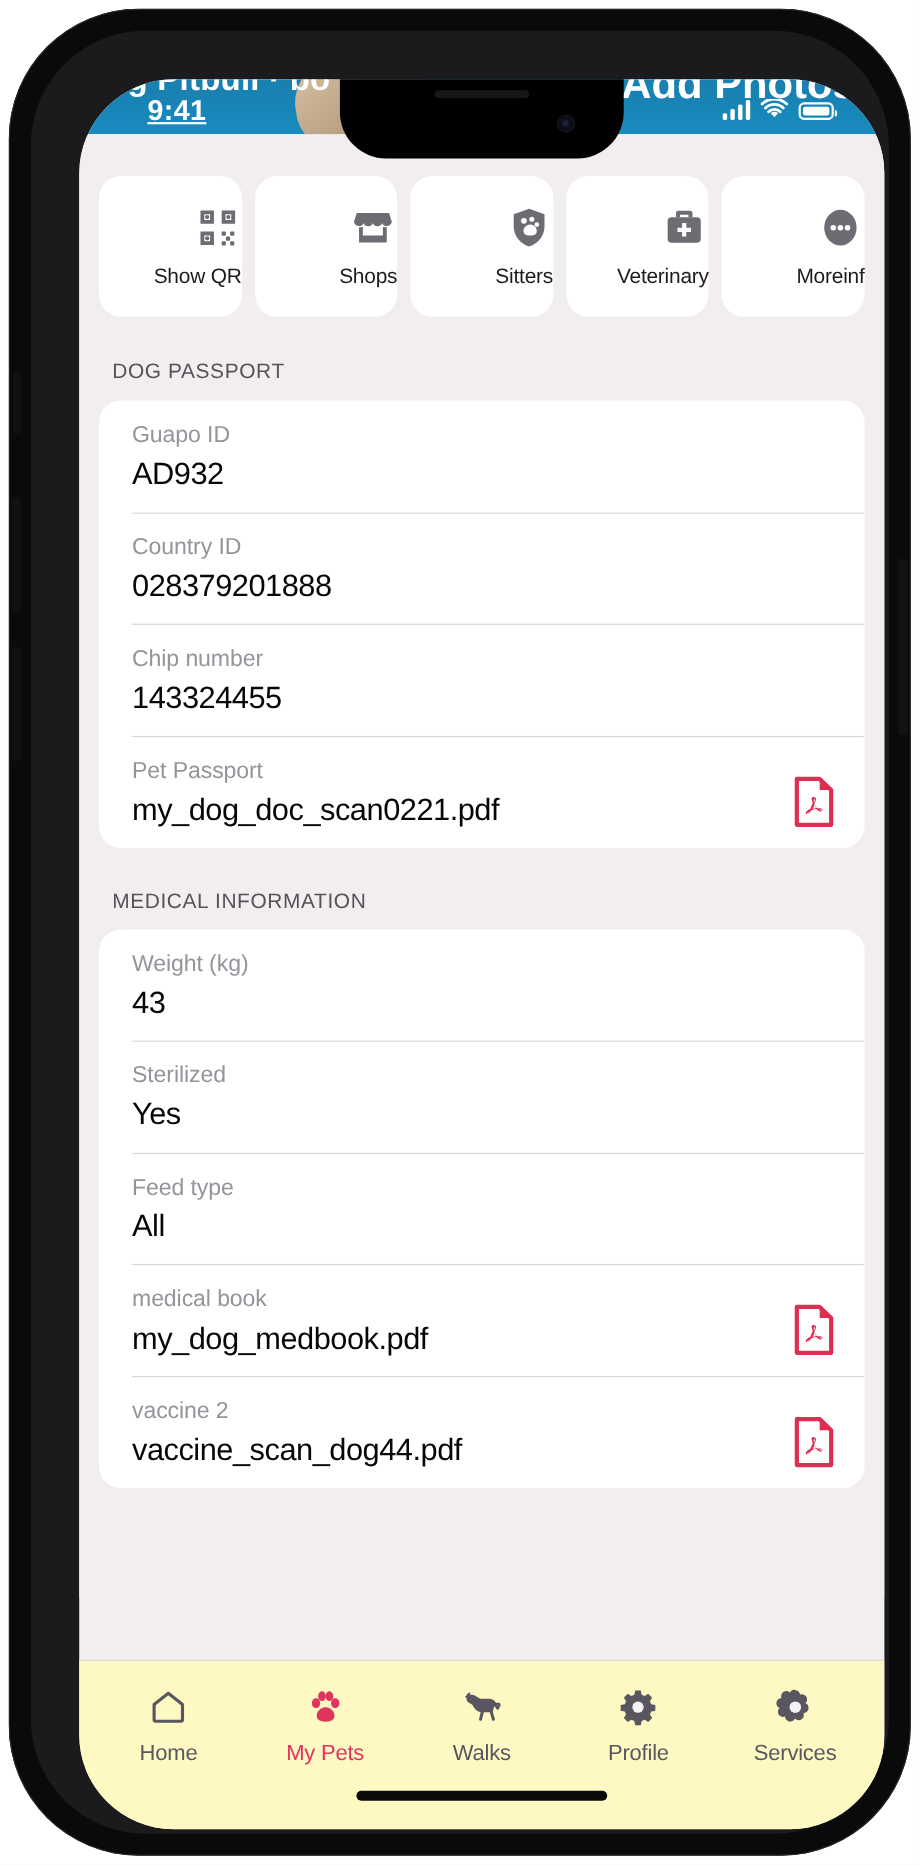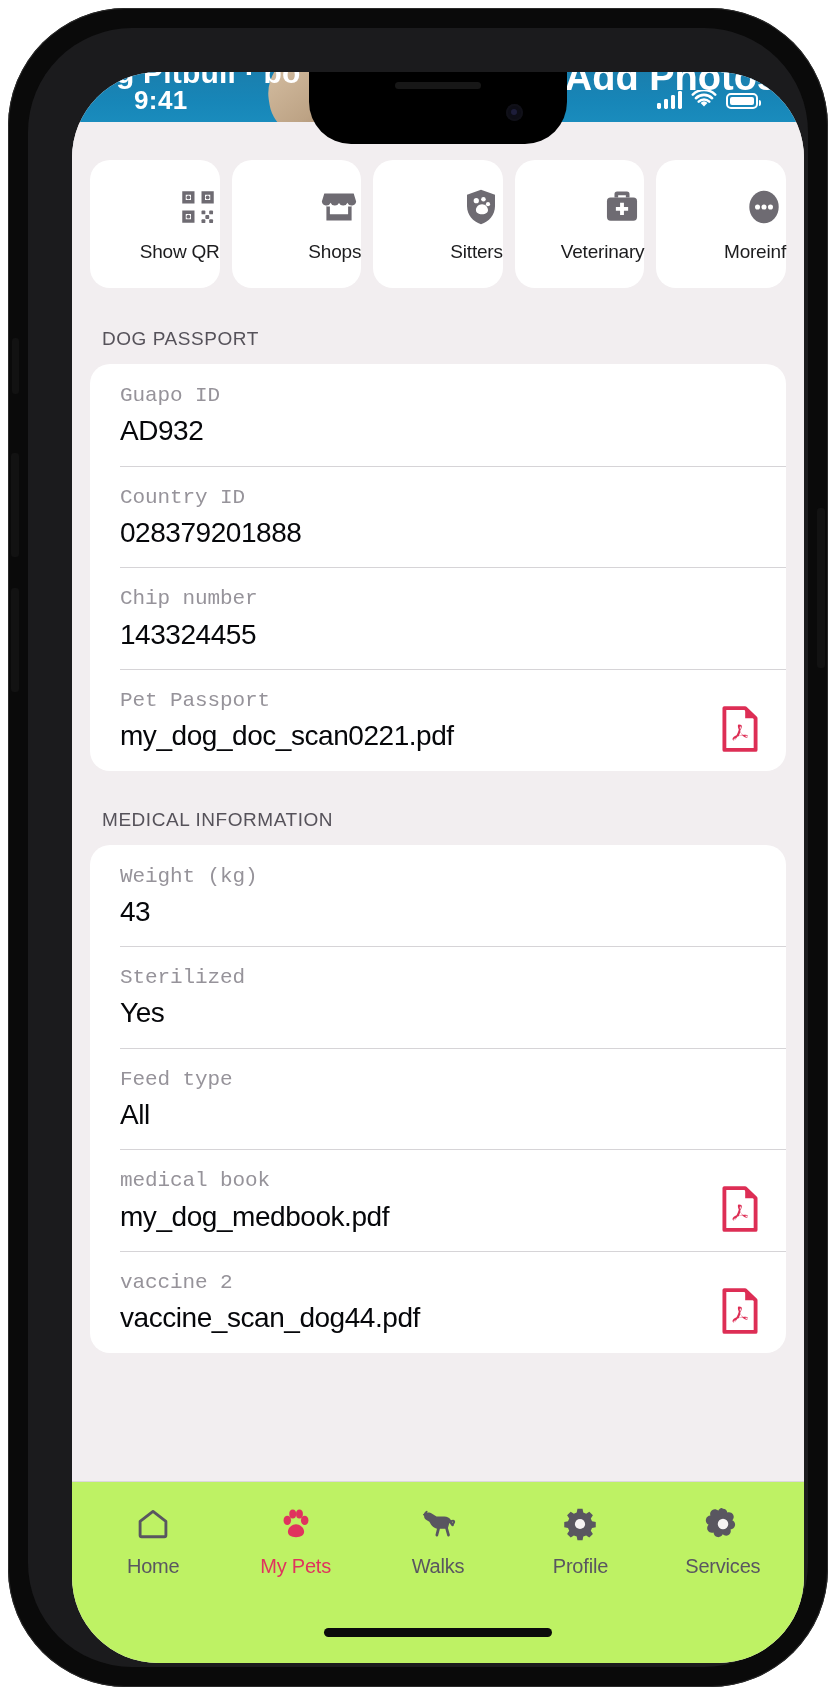--- a/index.html
+++ b/index.html
@@ -77,20 +77,21 @@
   }
   .statusbar {
     position: absolute; left: 0; top: 0;
     width: 732px; height: 50px;
     z-index: 5;
   }
   .sb-time {
     position: absolute; left: 62px; top: 13px;
     font-size: 26px; font-weight: 700; color: #fff;
     letter-spacing: .4px;
+    text-decoration: underline;
   }
   .sb-right {
     position: absolute; right: 46px; top: 18px;
     display: flex; align-items: flex-end; gap: 9px;
   }
   .sig { display: flex; align-items: flex-end; gap: 2.5px; height: 18px; }
   .sig i { display: block; width: 4.5px; background: #fff; border-radius: 1.4px; }
   .sig i:nth-child(1){height:6px}.sig i:nth-child(2){height:10px}
   .sig i:nth-child(3){height:14px}.sig i:nth-child(4){height:18px}
   .batt {
@@ -176,34 +177,33 @@
     cursor: pointer;
   }
   .field + .field::before {
     content:''; position:absolute; left:30px; right:0; top:0;
     height:1px; background:#d6d4d7;
   }
   .field-text { flex: 1; min-width: 0; }
   .field-label {
     font-size: 21px; color: #96939a; line-height: 1.25;
     letter-spacing: -.1px;
-    font-family: Liberation Mono, monospace;
   }
   .field-value {
     font-size: 28px; color: #06070a; line-height: 1.3;
     letter-spacing: -.45px; margin-top: 4px;
     white-space: nowrap; overflow: hidden;
   }
   .pdf-ico { width: 40px; height: 48px; flex: none; margin-left: 14px; margin-bottom: 2px; }
 
   
   .tabbar {
     position: absolute; left: 0; bottom: 0;
-    width: 732px; height: 182px;
-    background: #bef264;
+    width: 732px; height: 154px;
+    background: #fef9c3;
     border-top: 1px solid #dcd8db;
   }
   .tabs { display: flex; padding: 22px 10px 0 10px; }
   .tab {
     flex: 1; display: flex; flex-direction: column;
     align-items: center; gap: 11px; cursor: pointer;
   }
   .tab-icon { height: 40px; display:flex; align-items:center; justify-content:center; }
   .tab-label { font-size: 20px; color: #595660; letter-spacing: -.2px; }
   .tab.active .tab-label { color: #e0335e; }

